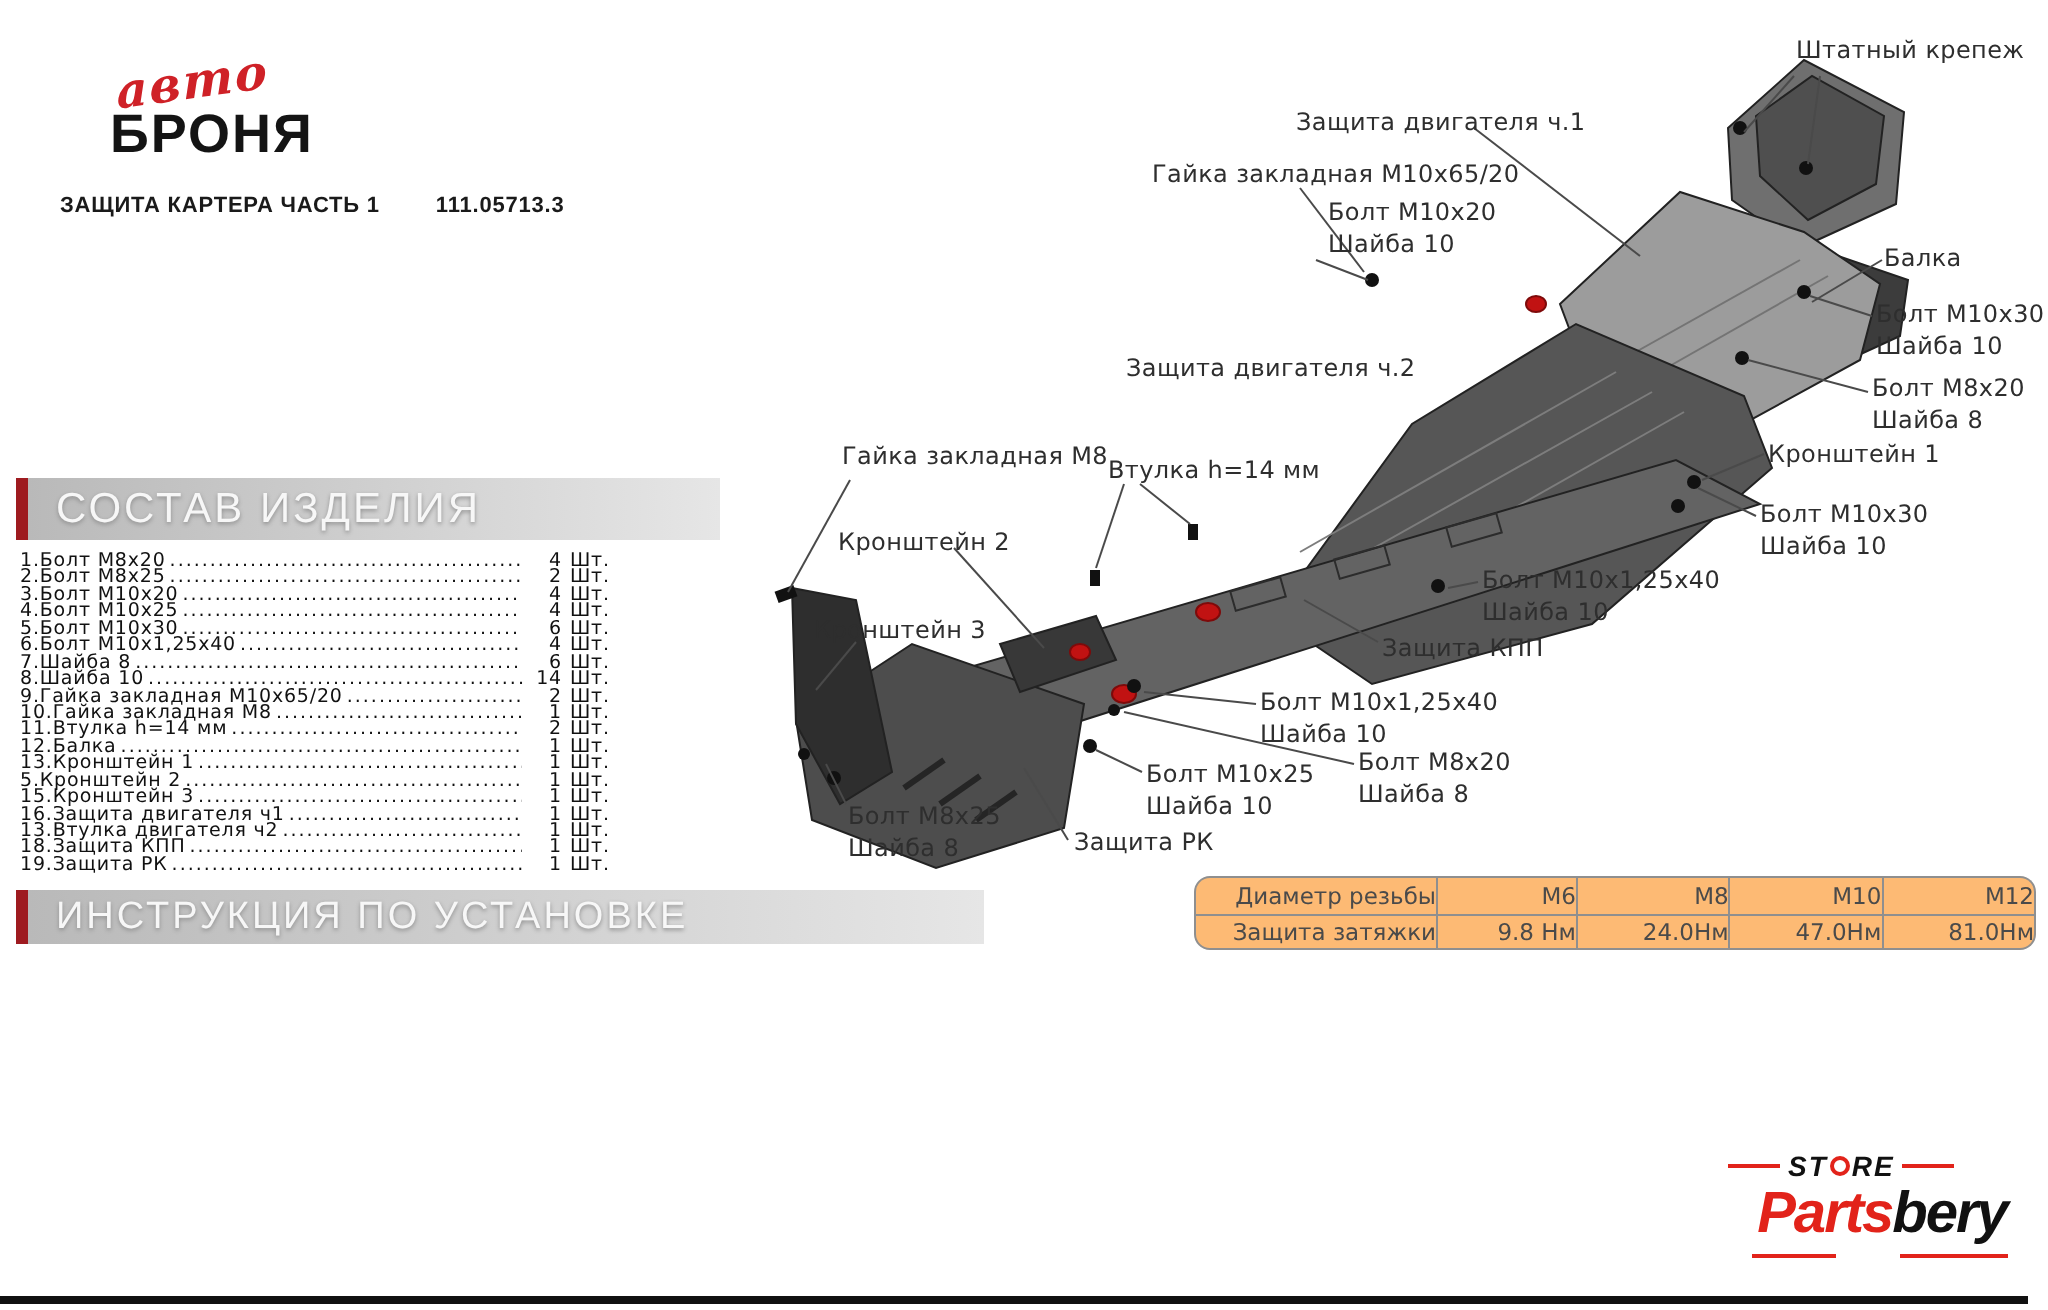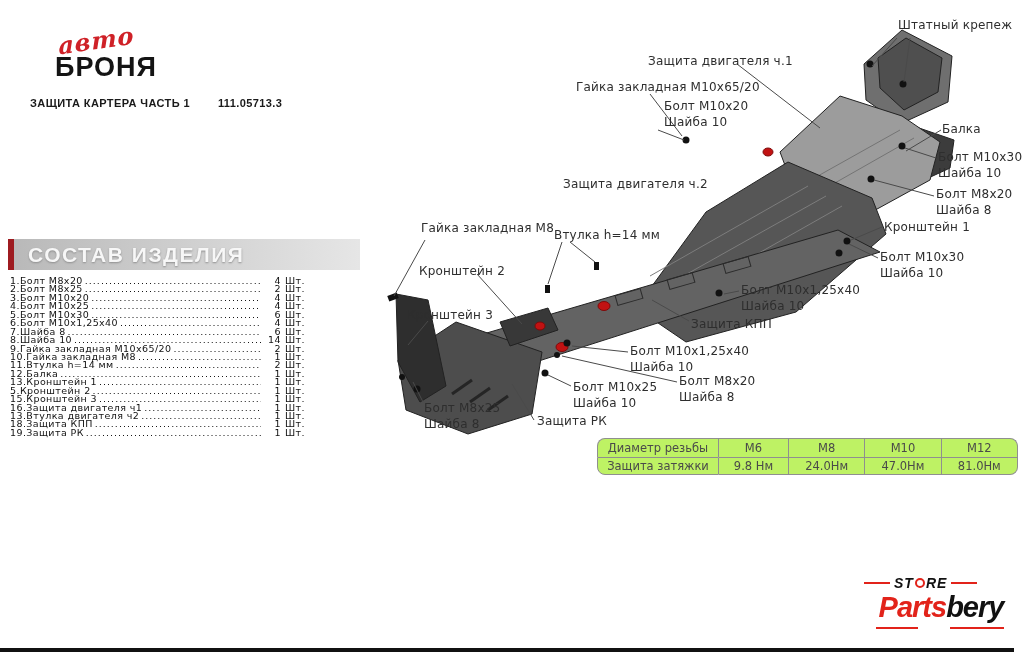--- a/index.html
+++ b/index.html
@@ -16,21 +16,21 @@
                    color:#141414; letter-spacing:1px; font-family:"Liberation Sans", sans-serif; }
 
   .doc-title { position:absolute; left:30px; top:97px; font-size:11px; font-weight:bold;
                letter-spacing:.4px; font-family:"Liberation Sans", sans-serif; }
   .doc-title .num { margin-left:28px; }
 
   
   .section-header { position:absolute; left:8px; border-left:6px solid #9e1b20;
                     background:linear-gradient(90deg,#b9b9b9 0%,#cdcdcd 45%,#e6e6e6 100%);
                     display:flex; align-items:center; }
-  .section-header span { color:#f7f7f7; font-weight:700; font-family:"Liberation Sans", sans-serif;
+  .section-header span { color:#f7f7f7; font-weight:400; font-family:"Liberation Sans", sans-serif;
                     letter-spacing:1.5px; text-shadow:0 1px 2px #8d8d8d; padding-left:14px; }
   .hdr-comp  { top:239px; width:352px; height:31px; }
   .hdr-comp span { font-size:21px; }
   .hdr-instr { top:445px; width:484px; height:27px; }
   .hdr-instr span { font-size:19px; }
 
   
   .parts-list { position:absolute; left:10px; top:277px; width:301px; }
   .part-row { display:flex; align-items:baseline; height:8.45px; line-height:8.45px;
               font-size:9.5px; letter-spacing:.4px; color:#111; white-space:nowrap; }
@@ -44,22 +44,22 @@
   
   .instr-col { position:absolute; top:477px; font-size:12.6px; line-height:12.3px;
                letter-spacing:.25px; word-spacing:1px; color:#111; }
   .col-left  { left:10px;  width:478px; }
   .col-right { left:488px; width:528px; }
   .instr-col p { text-indent:13px; margin:0; }
 
   
   .torque { position:absolute; left:597px; top:438px; width:421px; height:37px;
             border-collapse:separate; border-spacing:0; font-size:11.5px; color:#4a4a4a; }
-  .torque td { border:1px solid #8f8f8f; border-width:1px 1px 1px 0; text-align:center;
-               height:18px; background:#bef264; }
+  .torque td { border:1px solid #8f8f8f; border-width:1px 1px 1px 0; text-align:right;
+               height:18px; background:#fdba74; }
   .torque tr td:first-child { border-left-width:1px; width:122px; }
   .torque tr:first-child td { border-bottom-width:0; }
   .torque tr:first-child td:first-child { border-top-left-radius:8px; }
   .torque tr:first-child td:last-child  { border-top-right-radius:8px; }
   .torque tr:last-child  td:first-child { border-bottom-left-radius:8px; }
   .torque tr:last-child  td:last-child  { border-bottom-right-radius:8px; }
 
   
   .diagram-svg { position:absolute; left:0; top:0; width:1024px; height:655px; }
   .dlabel { position:absolute; font-size:12px; color:#2e2e2e; white-space:nowrap; letter-spacing:.2px; }
@@ -362,20 +362,23 @@
     <tr>
       <td>Защита затяжки</td>
       <td>9.8 Нм</td>
       <td>24.0Нм</td>
       <td>47.0Нм</td>
       <td>81.0Нм</td>
     </tr>
   </tbody>
     </table>
 
+  <div class="section-header hdr-instr">
+    <span>ИНСТРУКЦИЯ ПО УСТАНОВКЕ</span>
+  </div>
   <div class="instr-col col-left">
 
   <p class="step"></p>
       <p class="step"></p>
       <p class="step"></p>
       <p class="step"></p>
       <p class="step"></p>
       <p class="step"></p>
       <p class="step"></p>
     </div>

